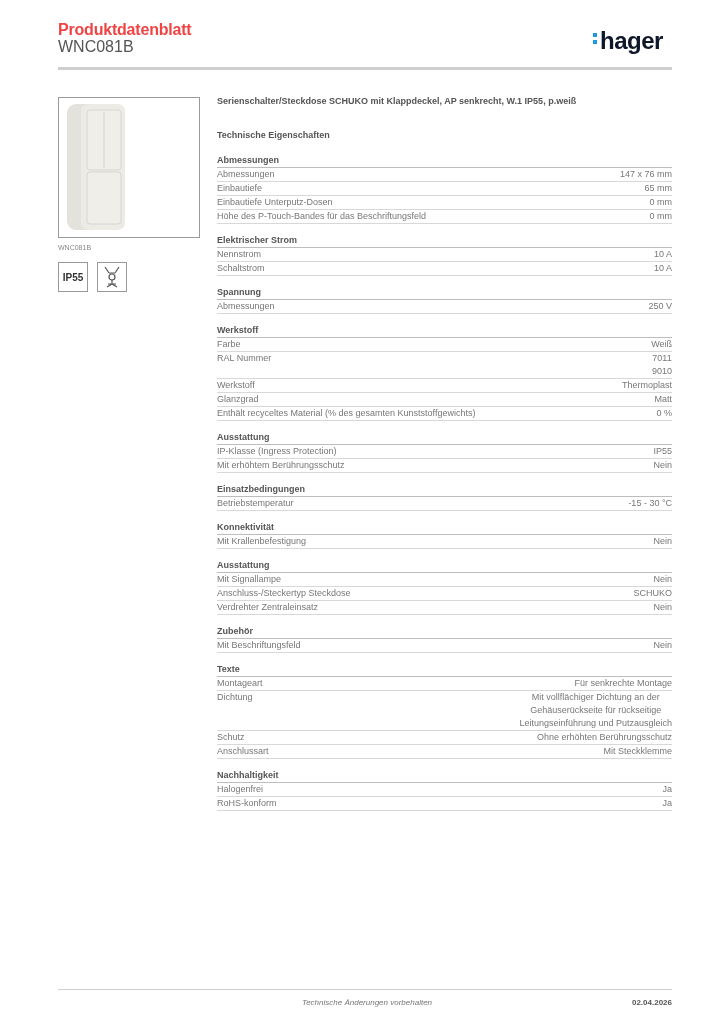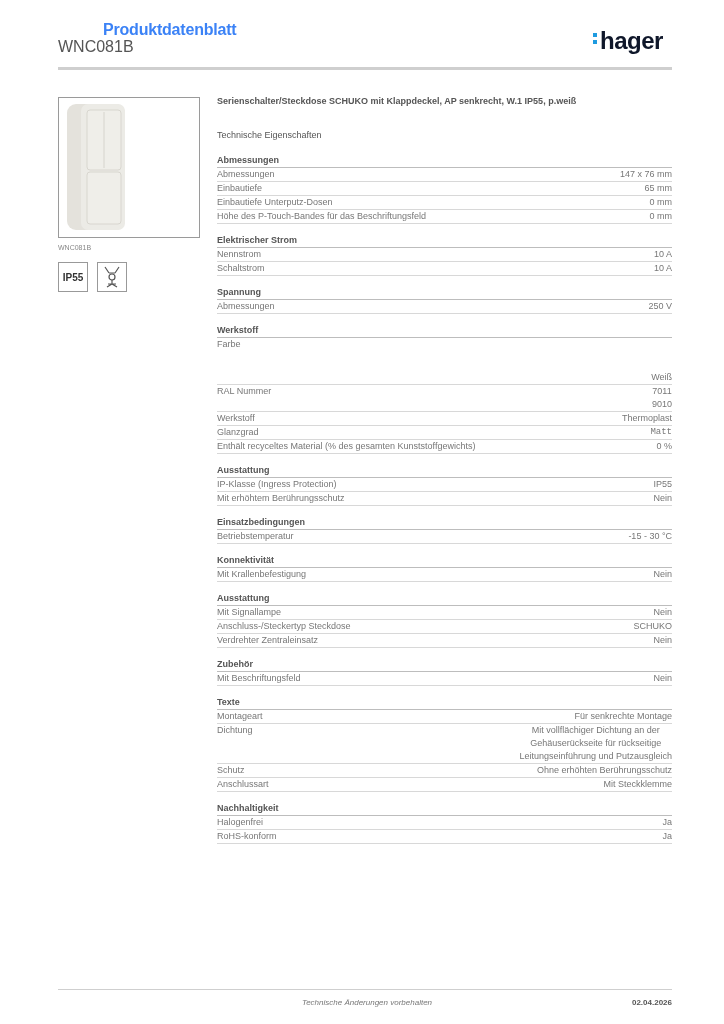--- a/index.html
+++ b/index.html
@@ -1,30 +1,30 @@
 <!DOCTYPE html>
 <html><head>
 <meta charset="utf-8">
 <style>
   html, body { margin:0; padding:0; background:#ffffff; }
   body { width:724px; height:1024px; position:relative; font-family:"Liberation Sans", sans-serif; color:#555; overflow:hidden; }
-  .hdr-title { position:absolute; left:58px; top:21px; font-size:16px; font-weight:bold; color:#3b82f6; letter-spacing:-0.2px;margin-left:45px; }
+  .hdr-title { position:absolute; left:58px; top:21px; font-size:16px; font-weight:bold; color:#ef4444; letter-spacing:-0.2px; }
   .hdr-sub { position:absolute; left:58px; top:38px; font-size:16px; color:#555; }
   .hdr-rule { position:absolute; left:58px; top:67px; width:614px; height:3px; background:#cfcfcf; }
   .logo { position:absolute; left:593px; top:27px; font-size:24px; font-weight:bold; color:#0f172a; letter-spacing:-0.5px; }
   .logo .colon { display:inline-block; width:4px; margin-right:3px; position:relative; top:-2px; }
   .logo .colon i { display:block; width:4px; height:4px; background:#1e9be0; margin:3px 0; }
   .prod-img { position:absolute; left:58px; top:97px; width:142px; height:141px; border:1px solid #9a9a9a; box-sizing:border-box; background:#fff; }
   .img-caption { position:absolute; left:58px; top:244px; font-size:7px; color:#888; }
   .badge { position:absolute; top:262px; width:30px; height:30px; border:1px solid #999; box-sizing:border-box; display:flex; align-items:center; justify-content:center; }
   .badge-ip { left:58px; font-size:10px; font-weight:bold; color:#333; }
   .badge-sym { left:97px; }
   .main { position:absolute; left:217px; top:96px; width:455px; }
   .desc { font-size:9px; font-weight:bold; color:#555; height:14px; }
-  .tech { font-size:9px; font-weight:normal; color:#555; margin-top:20px; height:14px; }
+  .tech { font-size:9px; font-weight:bold; color:#555; margin-top:20px; height:14px; }
   .section { margin-top:10px; }
   .sec-title { font-size:9px; font-weight:bold; color:#555; height:13px; line-height:13px; border-bottom:1.5px solid #bdbdbd; }
   .row { display:flex; justify-content:space-between; font-size:9px; color:#777; line-height:13px; border-bottom:1.5px solid #d8d8d8; }
   .row .v { text-align:center; }
   .ftr-rule { position:absolute; left:58px; top:989px; width:614px; height:1px; background:#cfcfcf; }
   .ftr-l { position:absolute; left:58px; top:1044px; font-size:12px; font-weight:bold; color:#555; }
   .ftr-c { position:absolute; left:302px; top:998px; font-size:8px; color:#777;font-style:italic; }
   .ftr-r { position:absolute; right:52px; top:998px; font-size:8px; font-weight:bold; color:#555;margin-left:24px; }
 </style>
 </head>
@@ -94,34 +94,34 @@
         <div class="sec-title">Spannung</div>
         <div class="row">
           <span class="l">Abmessungen</span>
           <span class="v" style="white-space: pre-line;">250 V</span>
         </div>
       </div>
       <div class="section">
         <div class="sec-title">Werkstoff</div>
         <div class="row">
           <span class="l">Farbe</span>
-          <span class="v" style="white-space: pre-line; margin-top: 33px;">Weiß</span>
+          <span class="v" style="white-space: pre-line;">Weiß</span>
         </div>
         <div class="row">
           <span class="l">RAL Nummer</span>
           <span class="v" style="white-space: pre-line;">7011
 9010</span>
         </div>
         <div class="row">
           <span class="l">Werkstoff</span>
           <span class="v" style="white-space: pre-line;">Thermoplast</span>
         </div>
         <div class="row">
           <span class="l">Glanzgrad</span>
-          <span class="v" style="white-space: pre-line; font-family: Liberation Mono, monospace;">Matt</span>
+          <span class="v" style="white-space: pre-line;">Matt</span>
         </div>
         <div class="row">
           <span class="l">Enthält recyceltes Material (% des gesamten Kunststoffgewichts)</span>
           <span class="v" style="white-space: pre-line;">0 %</span>
         </div>
       </div>
       <div class="section">
         <div class="sec-title">Ausstattung</div>
         <div class="row">
           <span class="l">IP-Klasse (Ingress Protection)</span>

